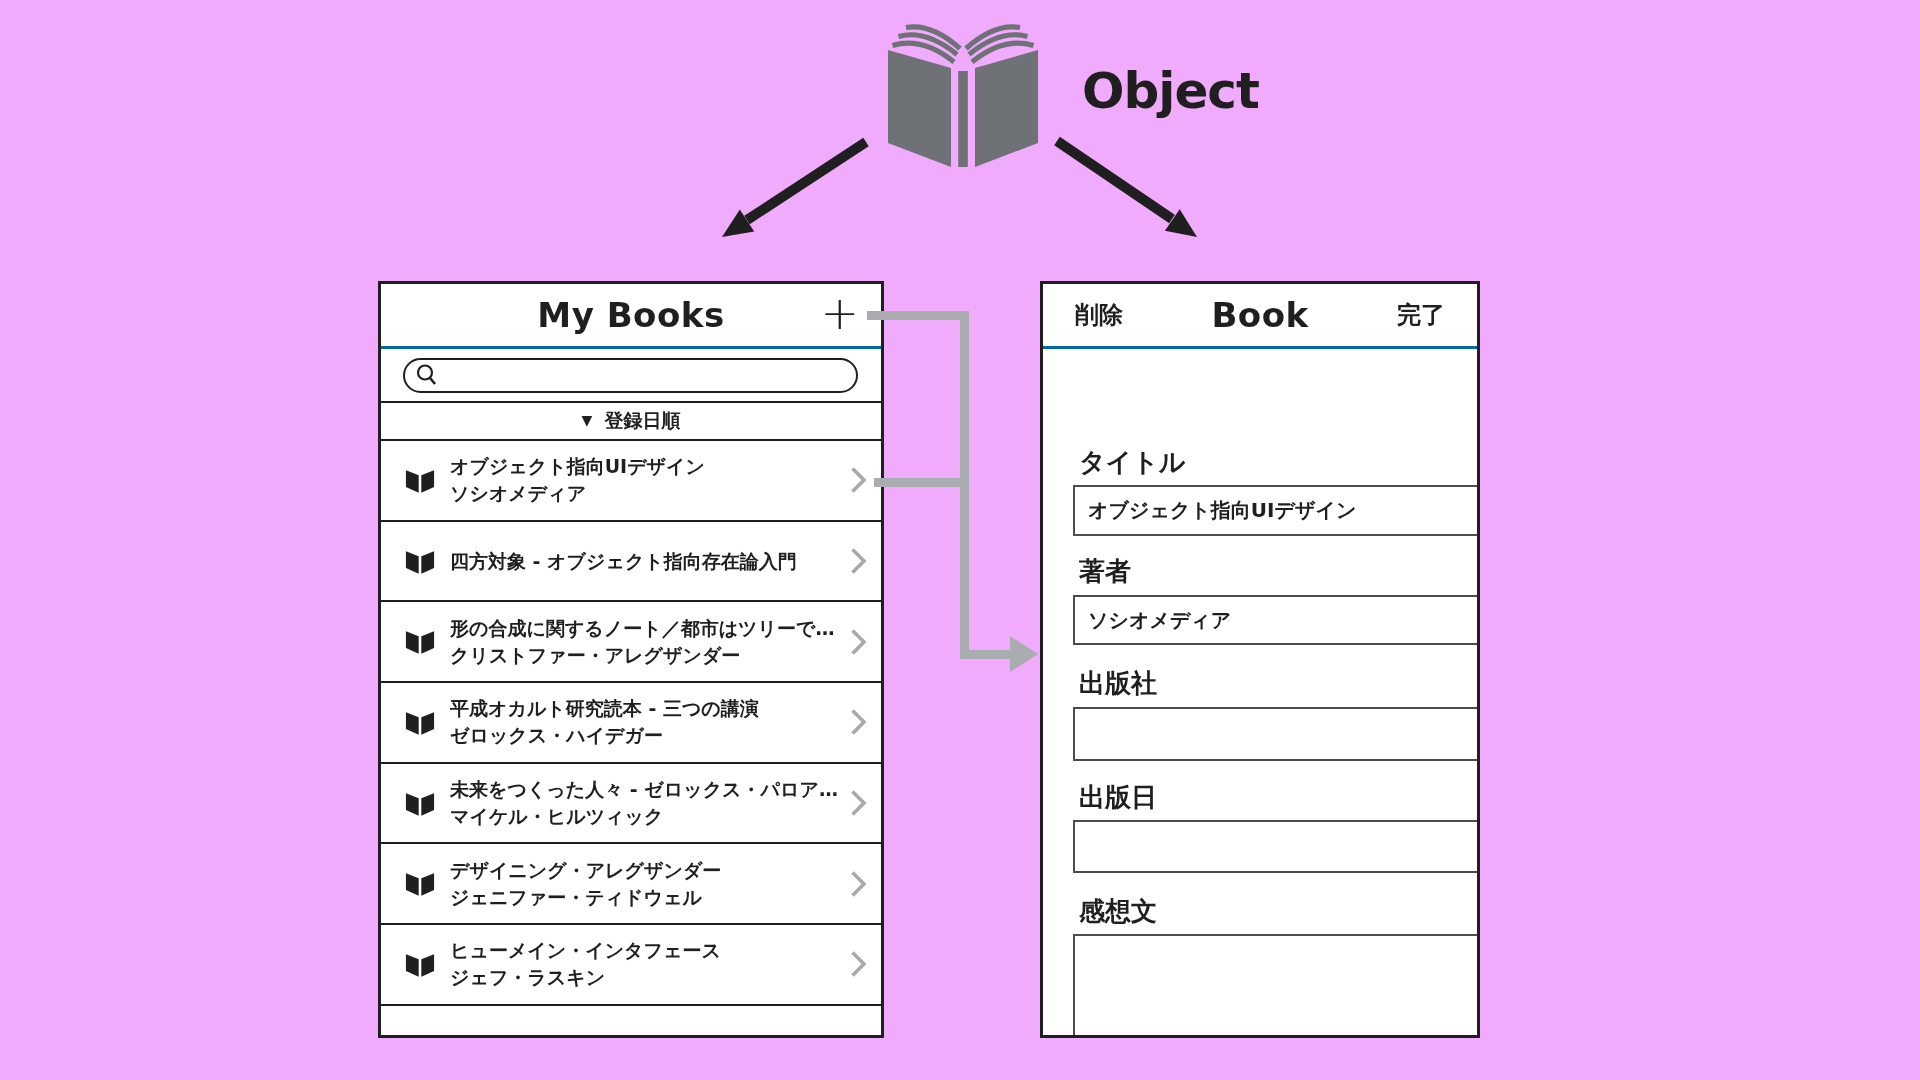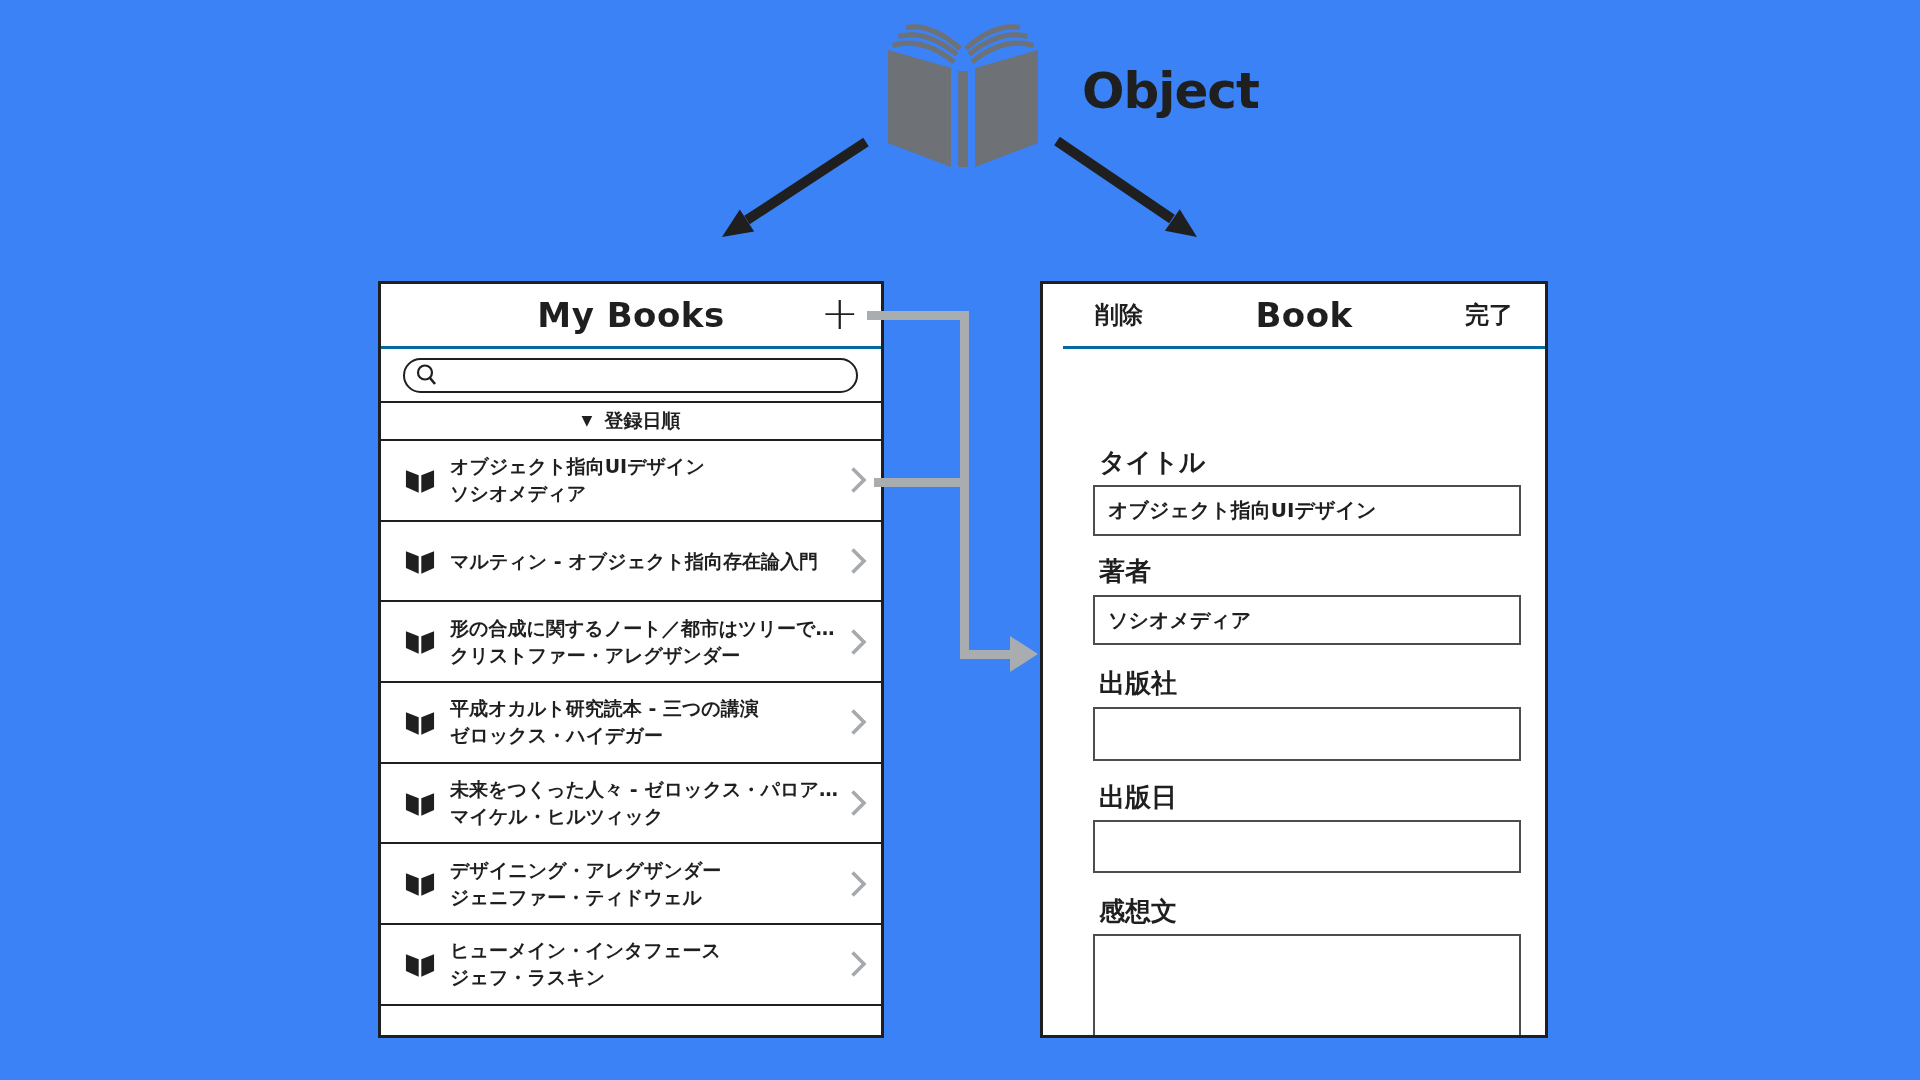--- a/index.html
+++ b/index.html
@@ -1,24 +1,24 @@
 <!DOCTYPE html>
 <html><head>
 <meta charset="utf-8">
 <style>
   html,body{margin:0;padding:0;background:#fff;}
-  .stage{position:relative;width:1920px;height:1080px;background:#3b82f6;overflow:hidden;
+  .stage{position:relative;width:1920px;height:1080px;background:#f0abfc;overflow:hidden;
          font-family:"DejaVu Sans","Liberation Sans",sans-serif;color:#1f1f1f;}
   .overlay{position:absolute;left:0;top:0;width:1920px;height:1080px;pointer-events:none;z-index:5;}
 
   
   .panel{position:absolute;top:281px;height:757px;border:3px solid #1f1f1f;background:#fff;
          box-sizing:border-box;overflow:hidden;z-index:2;}
   .panel-left{left:378px;width:506px;}
-  .panel-right{left:1040px;width:508px;padding-left:20px;}
+  .panel-right{left:1040px;width:440px;}
 
   .p-header{position:relative;height:62px;border-bottom:3px solid #0369a1;
             display:flex;align-items:center;justify-content:center;}
   .p-title{font-size:34px;font-weight:700;letter-spacing:.5px;}
   .plus-btn{position:absolute;right:22px;top:50%;transform:translateY(-54%);
             font-size:46px;font-weight:300;line-height:1;cursor:pointer;}
 
   .search-row{height:52px;border-bottom:2px solid #1f1f1f;display:flex;align-items:center;
               padding:0 23px 0 22px;box-sizing:content-box;}
   .search-pill{flex:1;height:35px;border:2px solid #1f1f1f;border-radius:19px;
@@ -129,21 +129,21 @@
       <svg class="row-chevron" width="17" height="27" viewBox="0 0 17 27">
           <polyline points="2.5,2 14,13.5 2.5,25" fill="none" stroke="#a6a9ad" stroke-width="3.6"></polyline>
         </svg>
     </div>
     <div class="book-row">
       <svg class="row-icon" width="30" height="27" viewBox="0 0 32 28">
           <polygon fill="#1f1f1f" points="1,3 14.6,8.5 14.6,27 1,21"></polygon>
           <polygon fill="#1f1f1f" points="31,3 17.4,8.5 17.4,27 31,21"></polygon>
         </svg>
       <div class="row-text">
-          <span class="row-title">マルティン - オブジェクト指向存在論入門</span>
+          <span class="row-title">四方対象 - オブジェクト指向存在論入門</span>
         </div>
       <svg class="row-chevron" width="17" height="27" viewBox="0 0 17 27">
           <polyline points="2.5,2 14,13.5 2.5,25" fill="none" stroke="#a6a9ad" stroke-width="3.6"></polyline>
         </svg>
     </div>
     <div class="book-row">
       <svg class="row-icon" width="30" height="27" viewBox="0 0 32 28">
           <polygon fill="#1f1f1f" points="1,3 14.6,8.5 14.6,27 1,21"></polygon>
           <polygon fill="#1f1f1f" points="31,3 17.4,8.5 17.4,27 31,21"></polygon>
         </svg>

